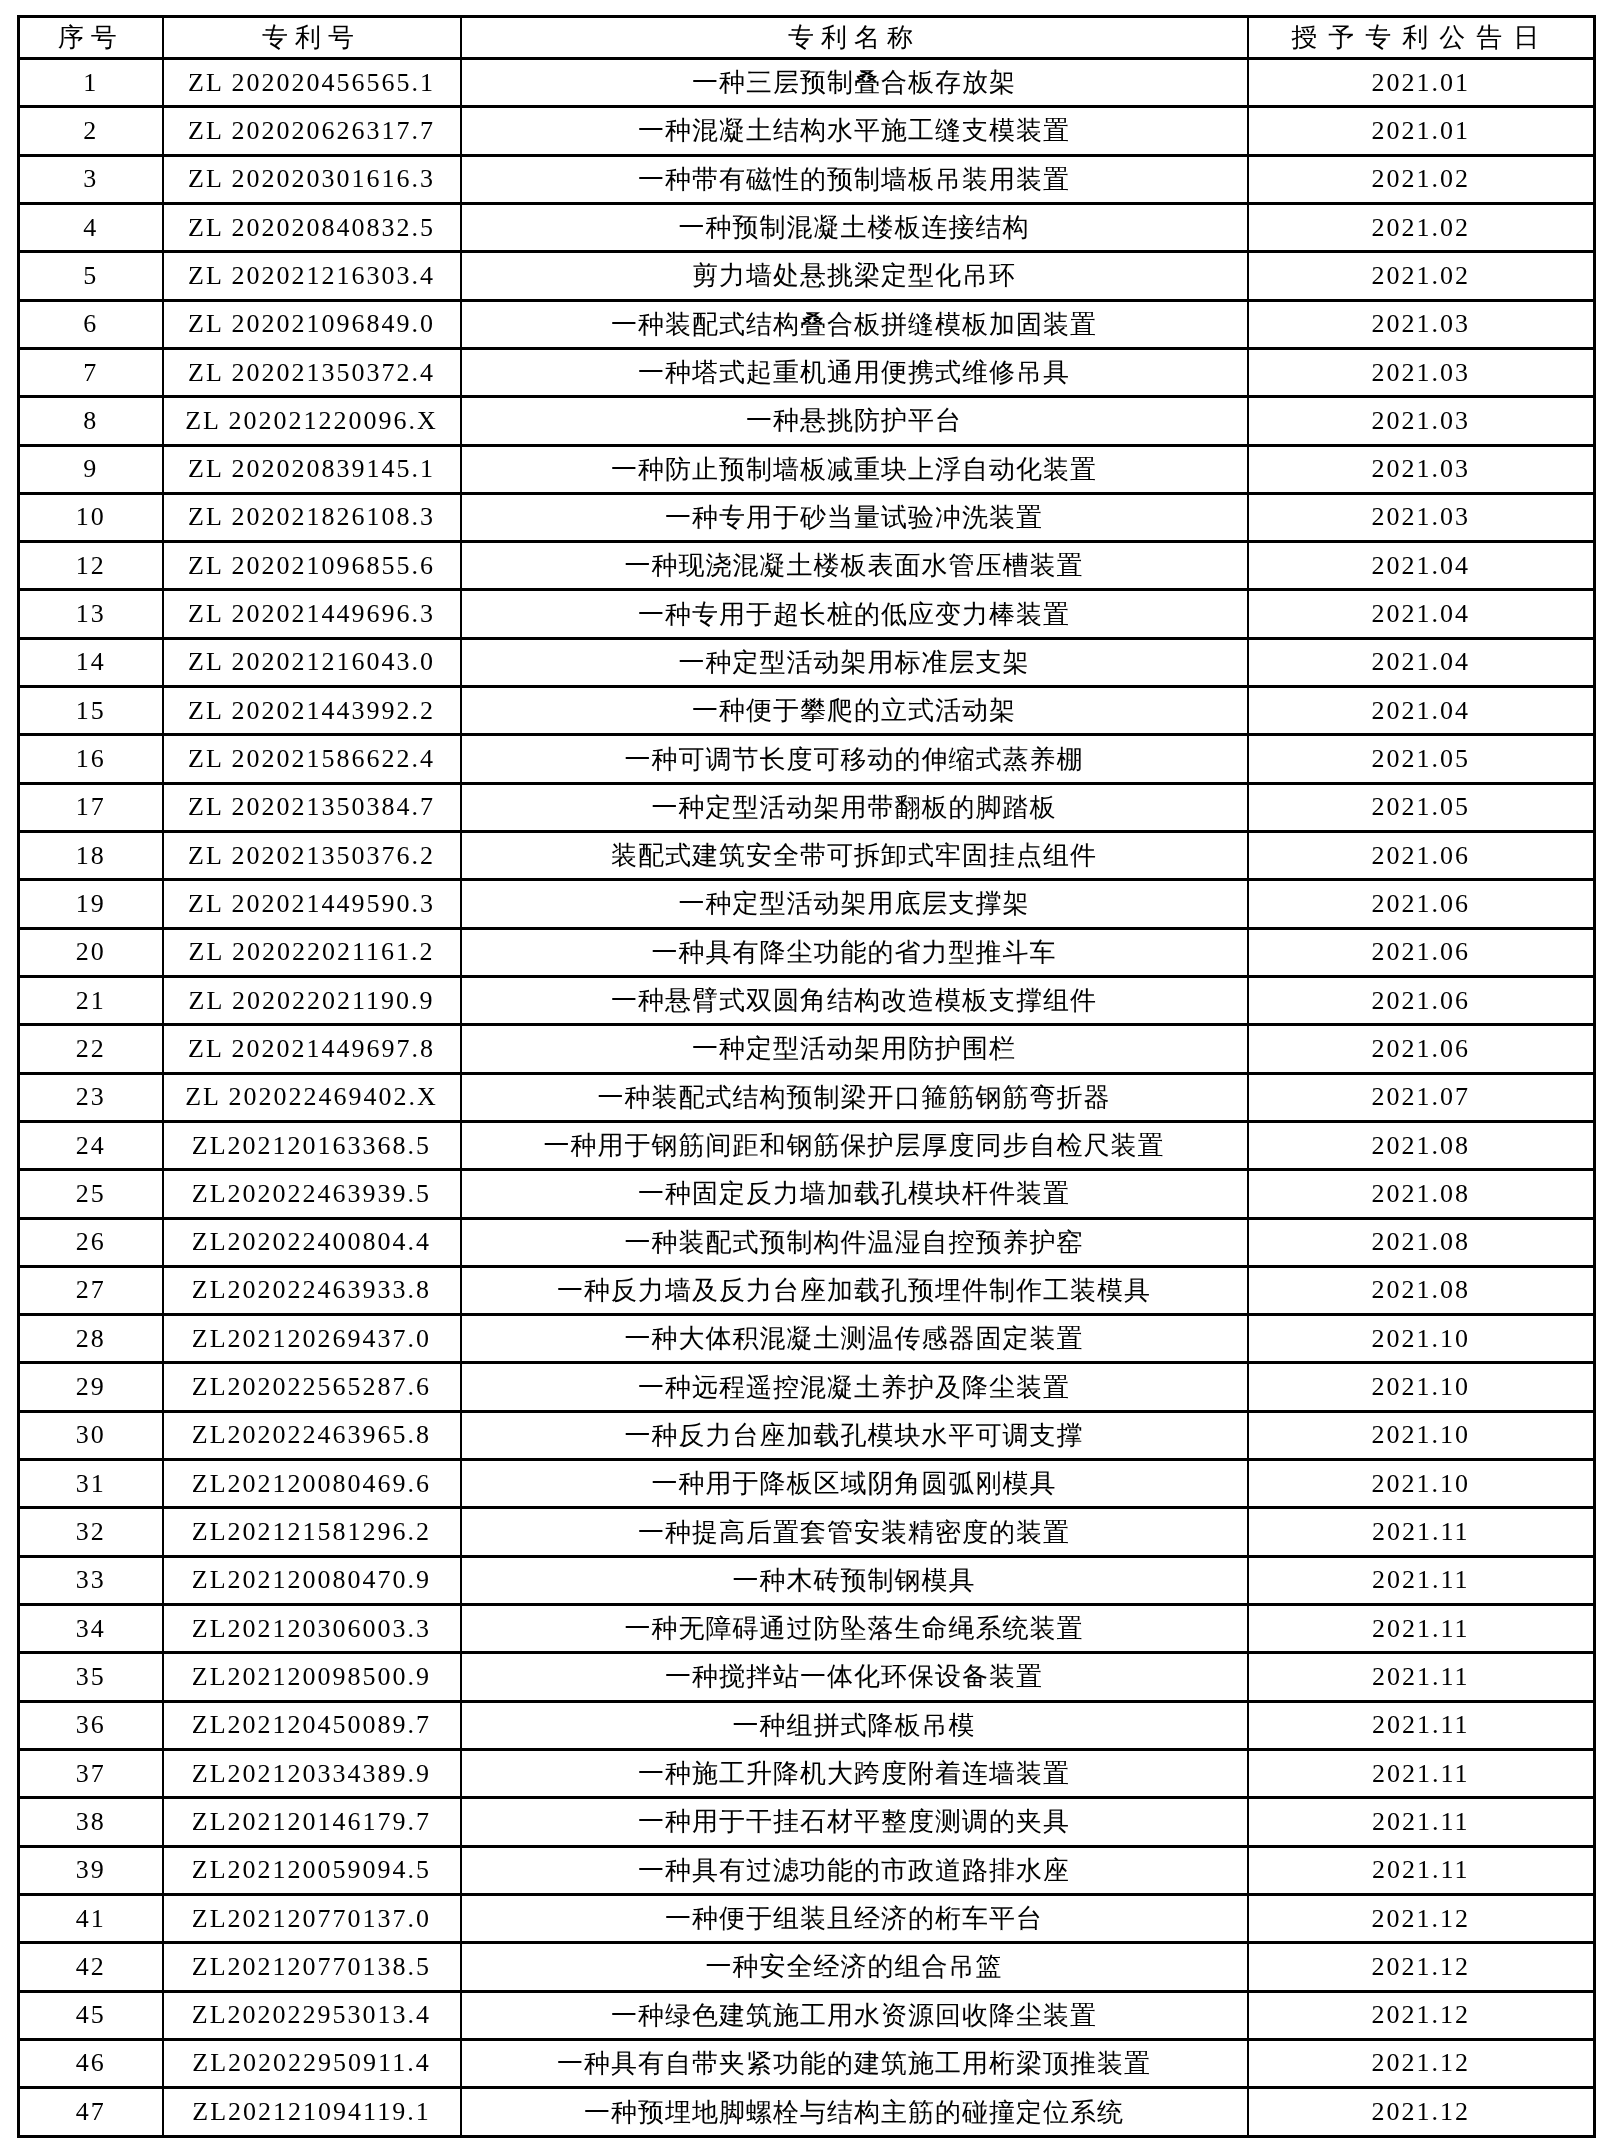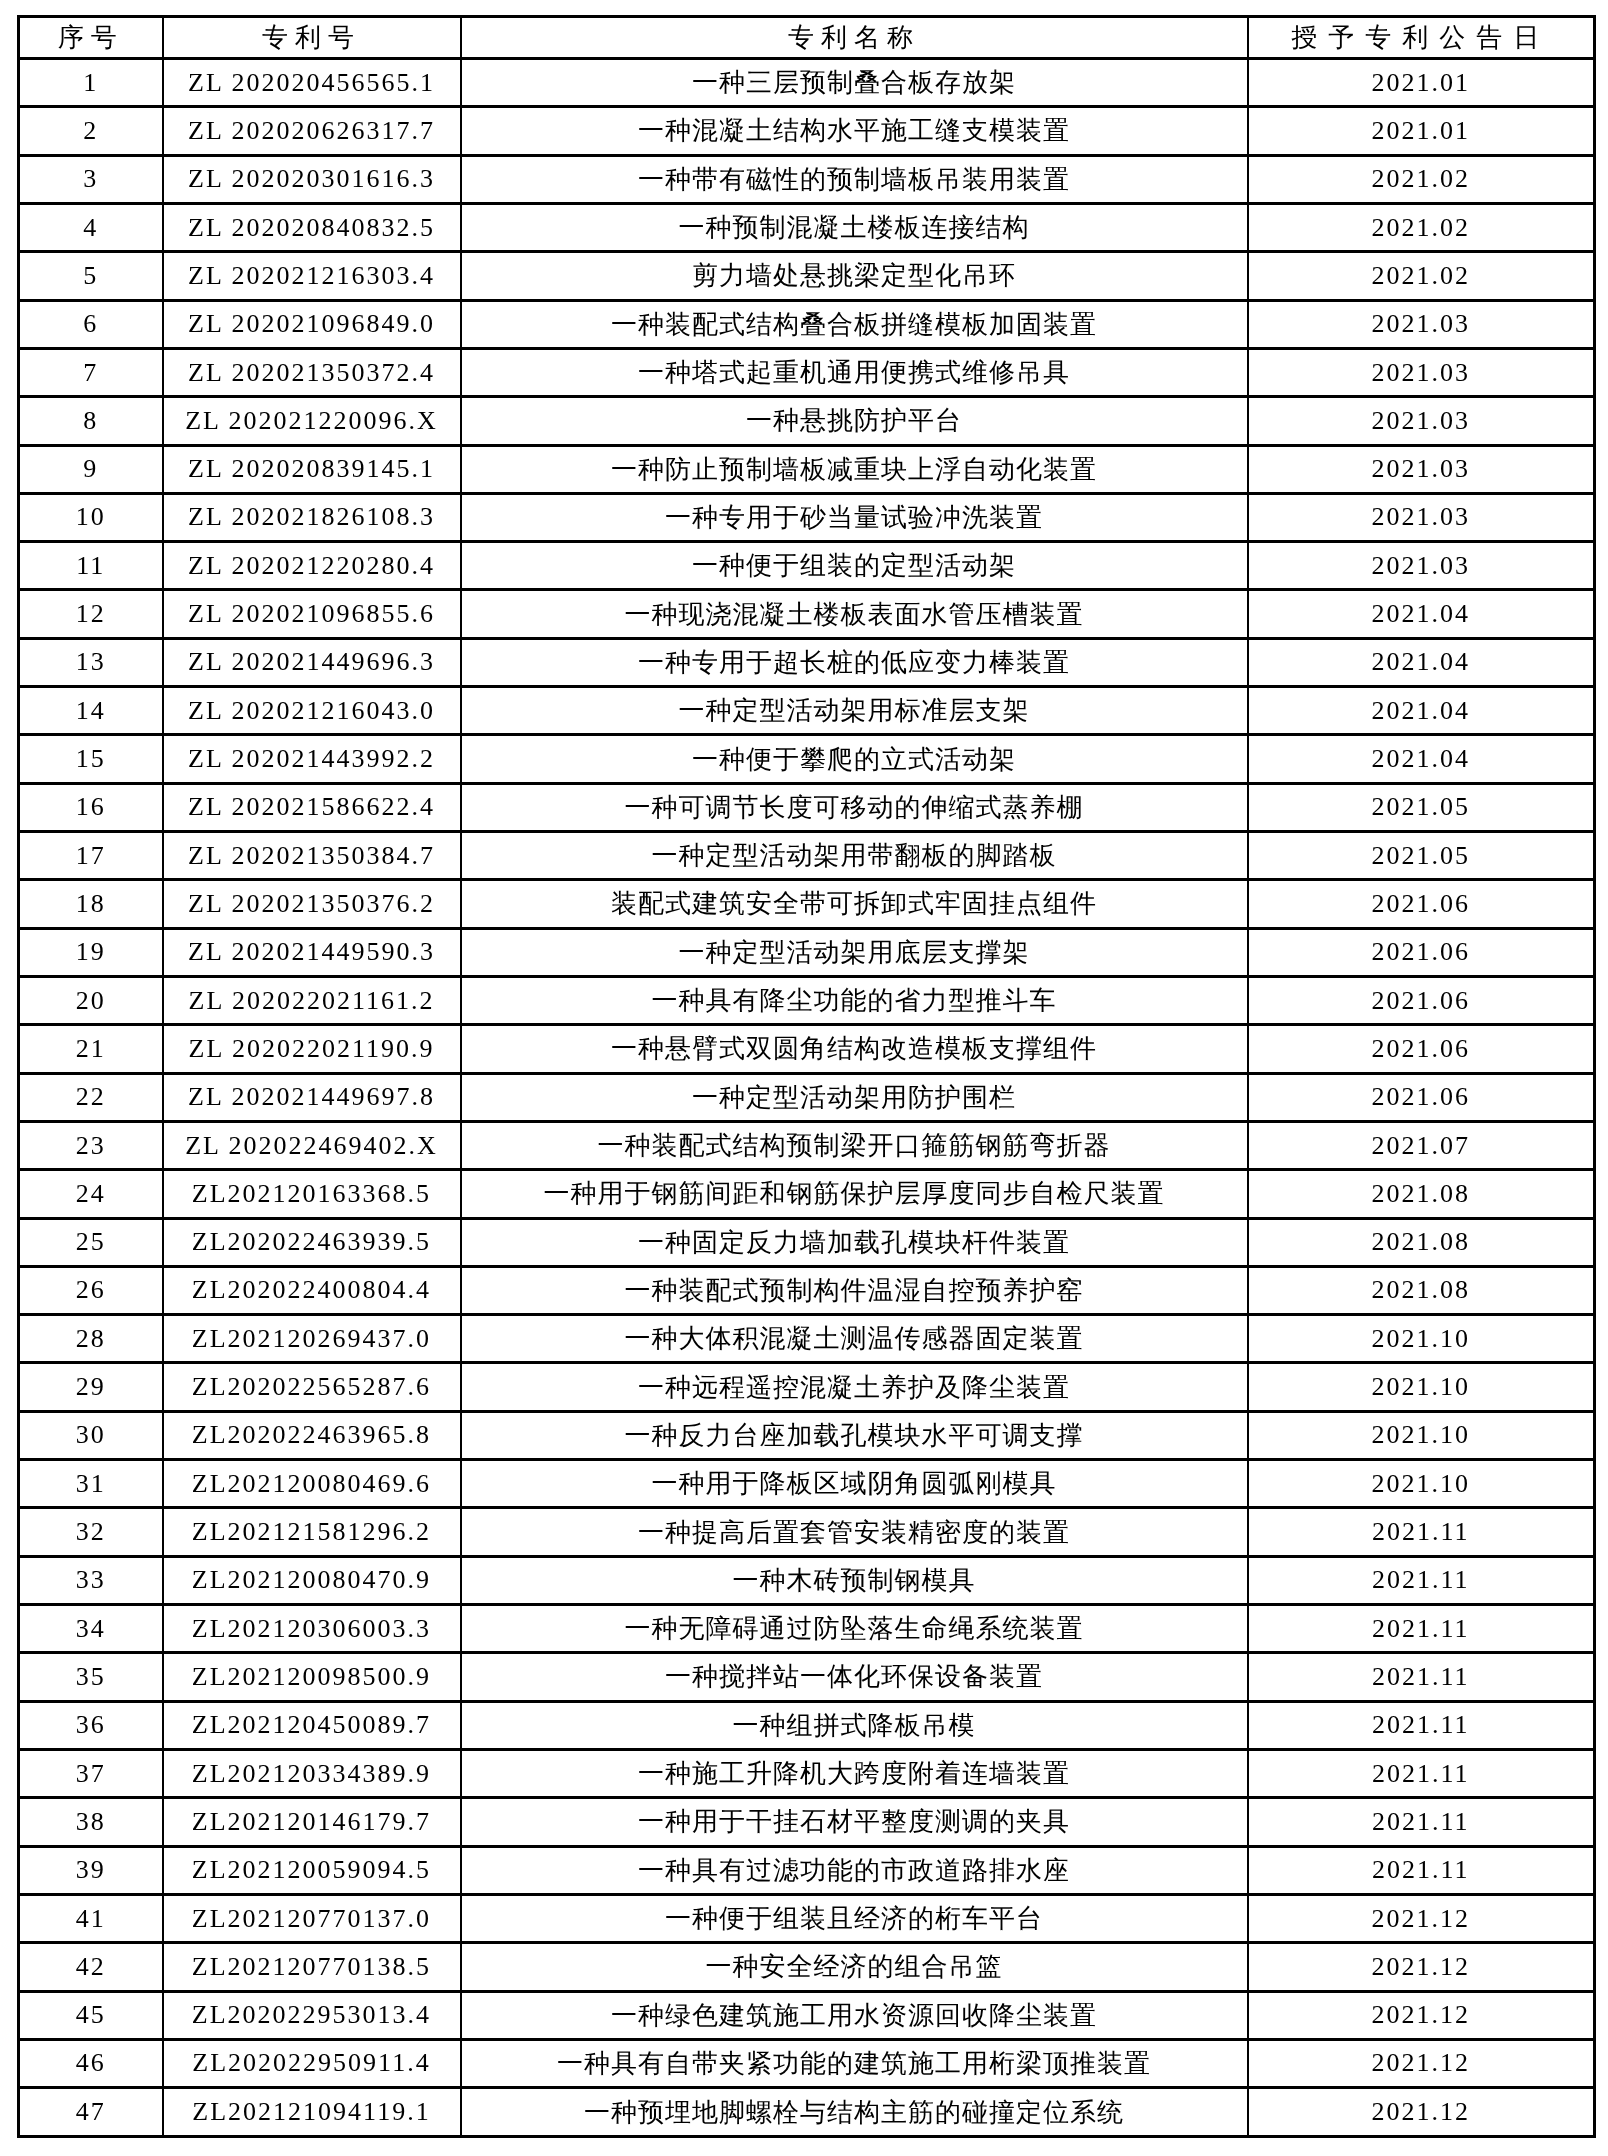--- a/index.html
+++ b/index.html
@@ -130,26 +130,20 @@
           <td class="patent-name-cell">一种防止预制墙板减重块上浮自动化装置</td>
           <td class="grant-date-cell">2021.03</td>
         </tr>
         <tr>
           <td class="row-seq-cell">10</td>
           <td class="patent-number-cell">ZL 202021826108.3</td>
           <td class="patent-name-cell">一种专用于砂当量试验冲洗装置</td>
           <td class="grant-date-cell">2021.03</td>
         </tr>
         <tr>
-          <td class="row-seq-cell">11</td>
-          <td class="patent-number-cell">ZL 202021220280.4</td>
-          <td class="patent-name-cell">一种便于组装的定型活动架</td>
-          <td class="grant-date-cell">2021.03</td>
-        </tr>
-        <tr>
           <td class="row-seq-cell">12</td>
           <td class="patent-number-cell">ZL 202021096855.6</td>
           <td class="patent-name-cell">一种现浇混凝土楼板表面水管压槽装置</td>
           <td class="grant-date-cell">2021.04</td>
         </tr>
         <tr>
           <td class="row-seq-cell">13</td>
           <td class="patent-number-cell">ZL 202021449696.3</td>
           <td class="patent-name-cell">一种专用于超长桩的低应变力棒装置</td>
           <td class="grant-date-cell">2021.04</td>
@@ -223,20 +217,26 @@
         <tr>
           <td class="row-seq-cell">25</td>
           <td class="patent-number-cell">ZL202022463939.5</td>
           <td class="patent-name-cell">一种固定反力墙加载孔模块杆件装置</td>
           <td class="grant-date-cell">2021.08</td>
         </tr>
         <tr>
           <td class="row-seq-cell">26</td>
           <td class="patent-number-cell">ZL202022400804.4</td>
           <td class="patent-name-cell">一种装配式预制构件温湿自控预养护窑</td>
+          <td class="grant-date-cell">2021.08</td>
+        </tr>
+        <tr>
+          <td class="row-seq-cell">27</td>
+          <td class="patent-number-cell">ZL202022463933.8</td>
+          <td class="patent-name-cell">一种反力墙及反力台座加载孔预埋件制作工装模具</td>
           <td class="grant-date-cell">2021.08</td>
         </tr>
         <tr>
           <td class="row-seq-cell">28</td>
           <td class="patent-number-cell">ZL202120269437.0</td>
           <td class="patent-name-cell">一种大体积混凝土测温传感器固定装置</td>
           <td class="grant-date-cell">2021.10</td>
         </tr>
         <tr>
           <td class="row-seq-cell">29</td>

